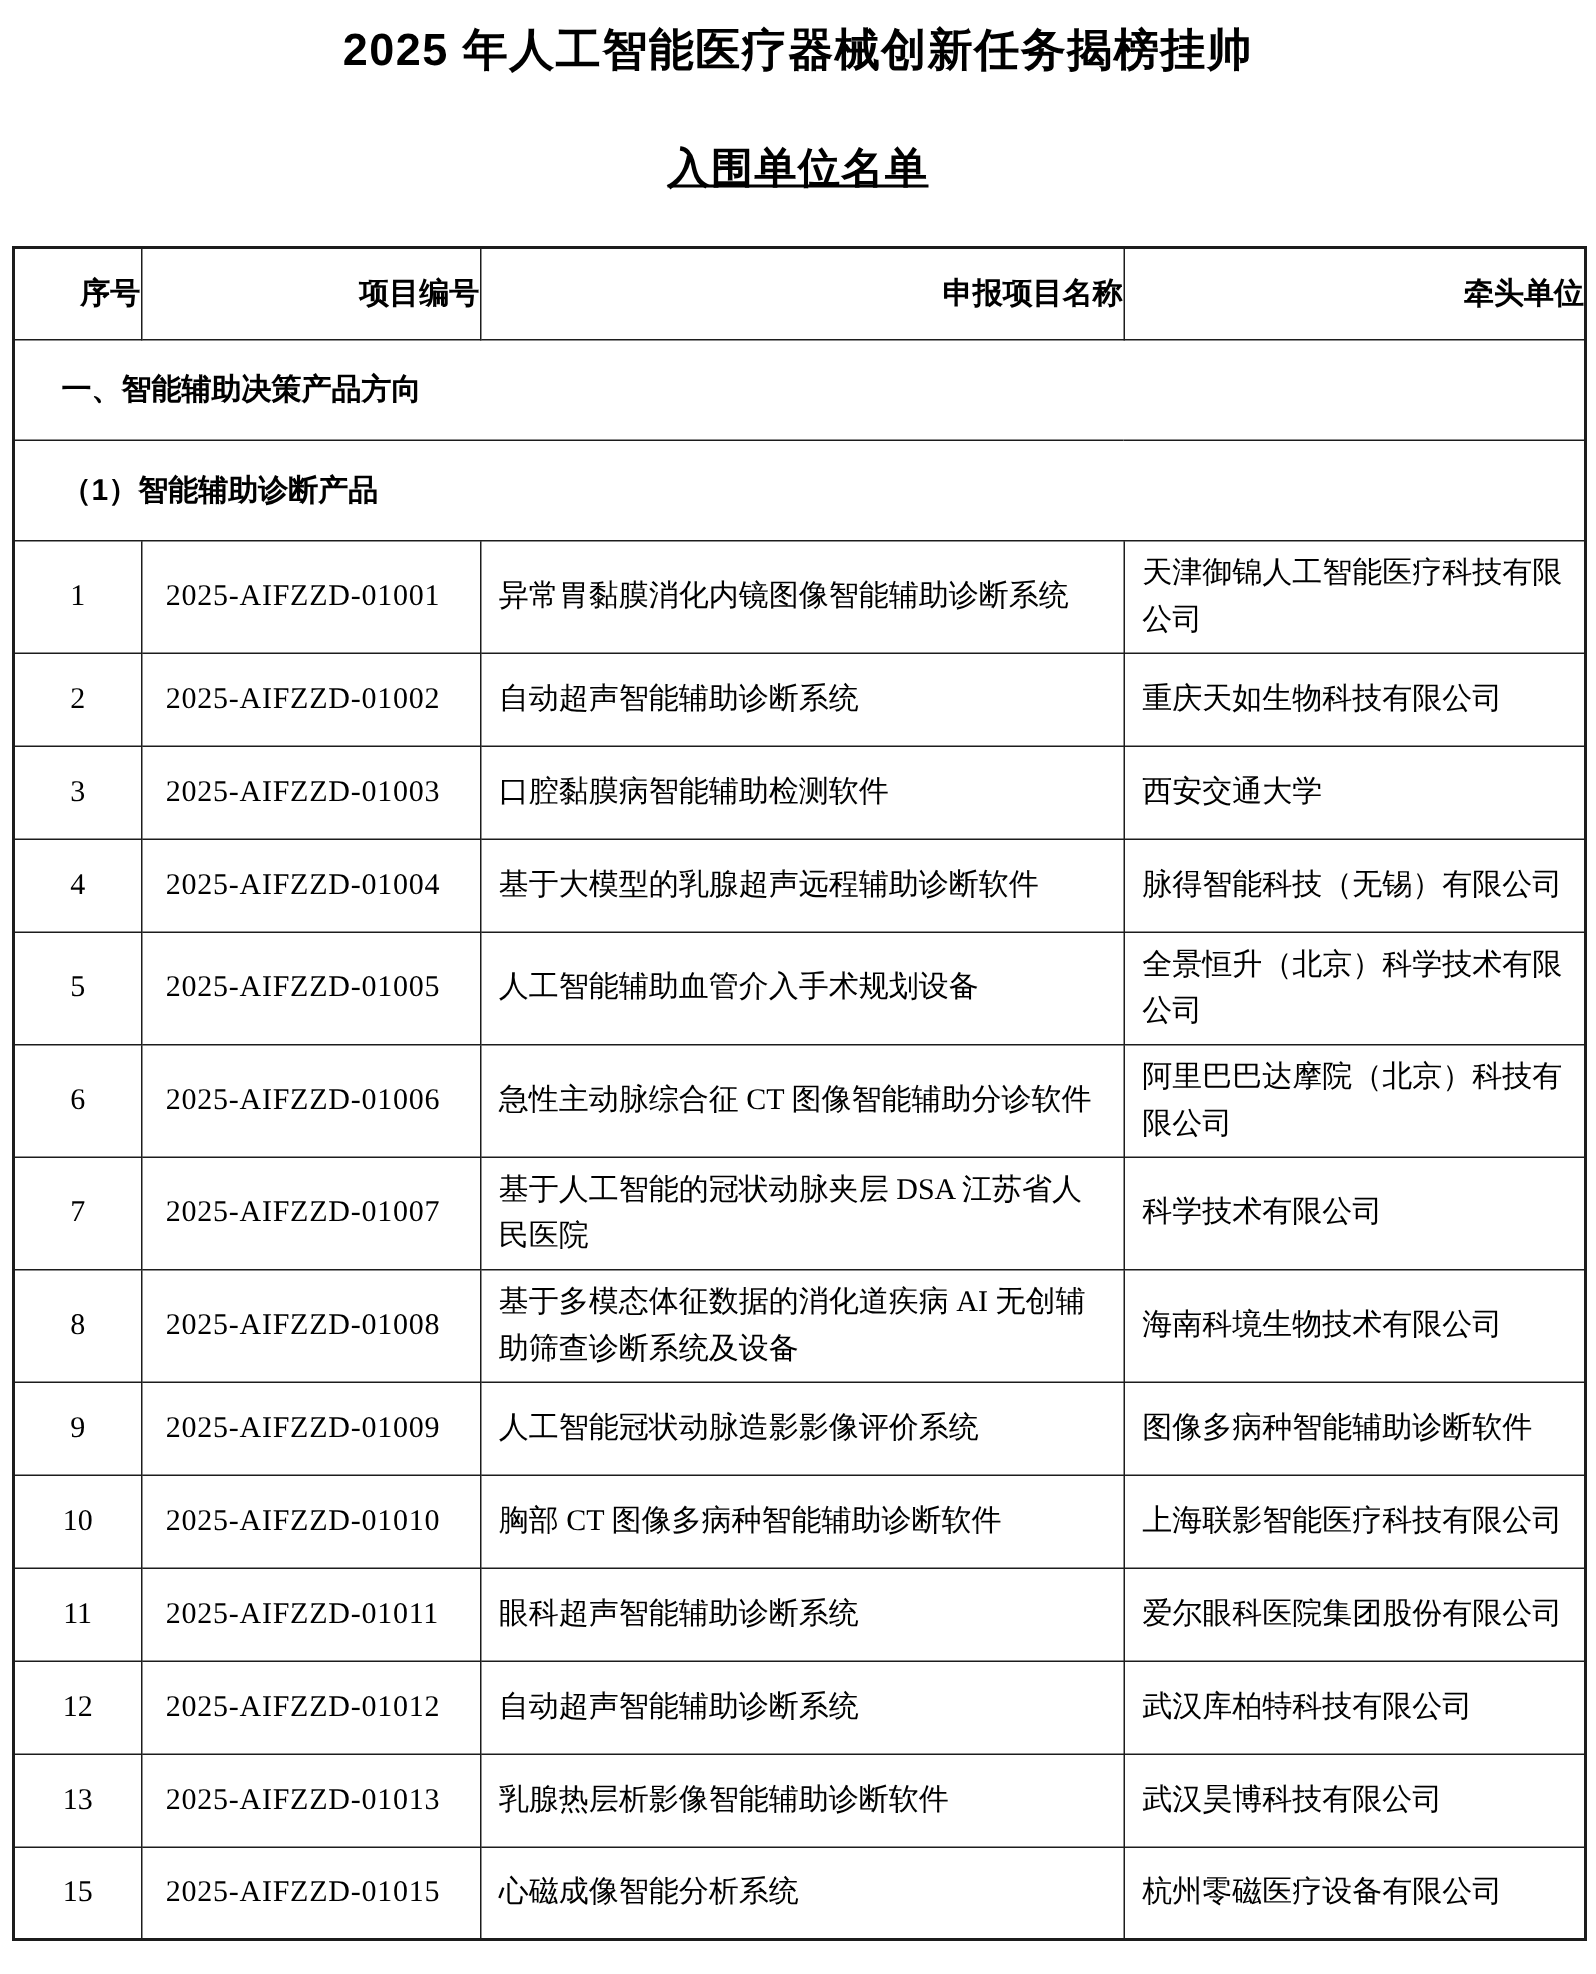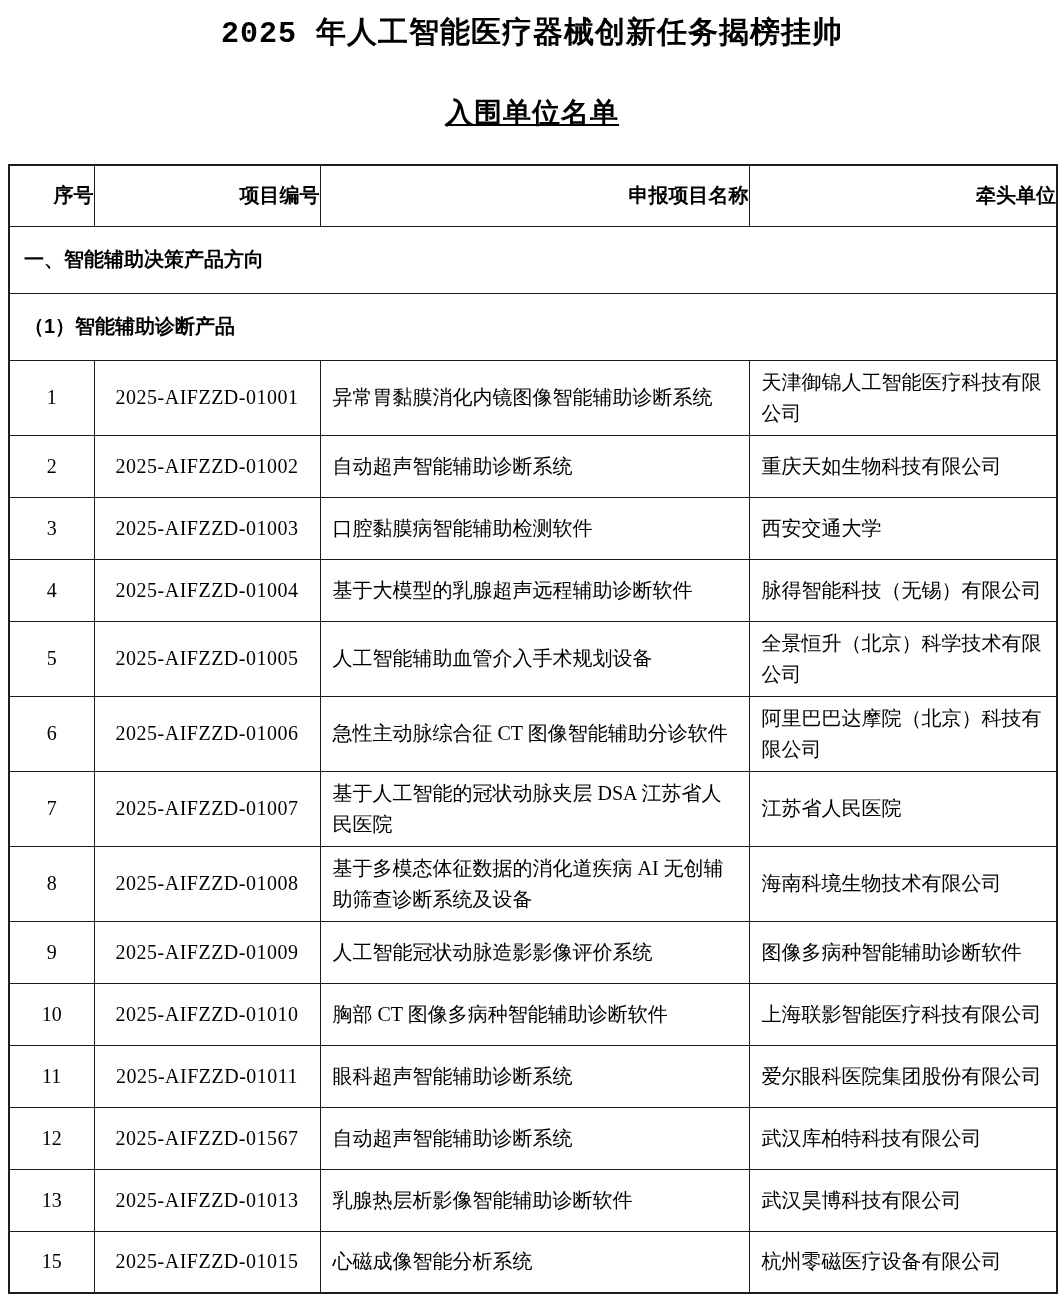--- a/index.html
+++ b/index.html
@@ -10,21 +10,21 @@
   }
   body {
     width: 1064px;
     height: 1316px;
     overflow: hidden;
     font-family: "Liberation Serif", "DejaVu Serif", serif;
   }
   .doc-title {
     margin: 16px 0 0 0;
     text-align: center;
-    font-family: Liberation Mono, monospace;
+    font-family: Liberation Sans, sans-serif;
     font-weight: bold;
     font-size: 30px;
     line-height: 1.2;
     letter-spacing: 1px;
   }
   .doc-subtitle {
     margin: 44px 0 0 0;
     text-align: center;
     font-family: "Liberation Serif", "DejaVu Serif", serif;
     font-weight: bold;
@@ -53,33 +53,32 @@
     font-size: 20px;
     text-align: right;
     padding: 0;
   }
   td.section-cell {
     height: 66px;
     font-family: "Liberation Sans", "DejaVu Sans", sans-serif;
     font-weight: bold;
     font-size: 20px;
     text-align: left;
-    padding: 0 0 0 14px;
+    padding: 0 0 0 31px;
   }
   tr.data-row { height: 62px; }
   td.no-cell {
     text-align: center;
     font-size: 20px;
     padding: 0;
   }
   td.id-cell {
-    text-align: center;
     font-size: 20px;
     letter-spacing: 0.5px;
-    padding: 0;
+    padding: 16px;
     margin-top: 28px;
   }
   td.name-cell, td.unit-cell {
     text-align: left;
     font-size: 20px;
     line-height: 1.55;
     padding: 6px 12px;
   }
 </style>
 </head>
@@ -143,21 +142,21 @@
       <tr class="data-row">
         <td class="no-cell">6</td>
         <td class="id-cell">2025-AIFZZD-01006</td>
         <td class="name-cell">急性主动脉综合征 CT 图像智能辅助分诊软件</td>
         <td class="unit-cell">阿里巴巴达摩院（北京）科技有限公司</td>
       </tr>
       <tr class="data-row">
         <td class="no-cell">7</td>
         <td class="id-cell">2025-AIFZZD-01007</td>
         <td class="name-cell">基于人工智能的冠状动脉夹层 DSA 江苏省人民医院</td>
-        <td class="unit-cell">江苏省人民医院</td>
+        <td class="unit-cell">科学技术有限公司</td>
       </tr>
       <tr class="data-row">
         <td class="no-cell">8</td>
         <td class="id-cell">2025-AIFZZD-01008</td>
         <td class="name-cell">基于多模态体征数据的消化道疾病 AI 无创辅助筛查诊断系统及设备</td>
         <td class="unit-cell">海南科境生物技术有限公司</td>
       </tr>
       <tr class="data-row">
         <td class="no-cell">9</td>
         <td class="id-cell">2025-AIFZZD-01009</td>
@@ -171,21 +170,21 @@
         <td class="unit-cell">上海联影智能医疗科技有限公司</td>
       </tr>
       <tr class="data-row">
         <td class="no-cell">11</td>
         <td class="id-cell">2025-AIFZZD-01011</td>
         <td class="name-cell">眼科超声智能辅助诊断系统</td>
         <td class="unit-cell">爱尔眼科医院集团股份有限公司</td>
       </tr>
       <tr class="data-row">
         <td class="no-cell">12</td>
-        <td class="id-cell">2025-AIFZZD-01567</td>
+        <td class="id-cell">2025-AIFZZD-01012</td>
         <td class="name-cell">自动超声智能辅助诊断系统</td>
         <td class="unit-cell">武汉库柏特科技有限公司</td>
       </tr>
       <tr class="data-row">
         <td class="no-cell">13</td>
         <td class="id-cell">2025-AIFZZD-01013</td>
         <td class="name-cell">乳腺热层析影像智能辅助诊断软件</td>
         <td class="unit-cell">武汉昊博科技有限公司</td>
       </tr>
       <tr class="data-row">

